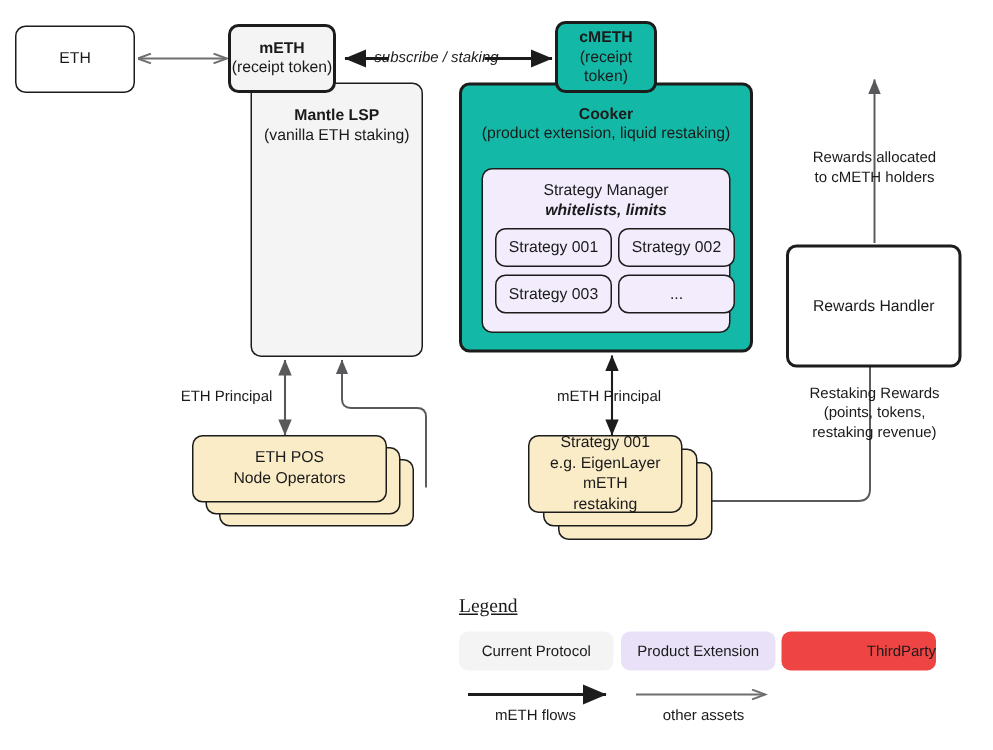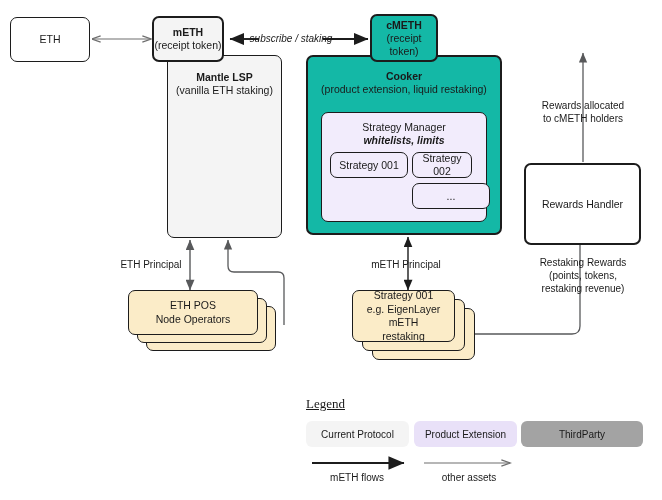--- a/index.html
+++ b/index.html
@@ -111,22 +111,25 @@
   </div>
 
   <div class="box lav-lite" style="left:321px;top:112px;width:166px;height:110px;justify-content:flex-start;padding-top:8px;">
     <div class="t1">Strategy Manager</div>
     <div class="t2 italic bold">whitelists, limits</div>
   </div>
 
   <div class="box lav-lite" style="left:330px;top:152px;width:78px;height:26px;border-width:1.4px;">
     <div class="t1">Strategy 001</div>
   </div>
-  <div class="box lav-lite" style="left:412px;top:152px;width:60px;height:26px;border-width:1.4px;">
+  <div class="box lav-lite" style="left:412px;top:152px;width:78px;height:26px;border-width:1.4px;">
     <div class="t1">Strategy 002</div>
+  </div>
+  <div class="box lav-lite" style="left:330px;top:183px;width:78px;height:26px;border-width:1.4px;">
+    <div class="t1">Strategy 003</div>
   </div>
   <div class="box lav-lite" style="left:412px;top:183px;width:78px;height:26px;border-width:1.4px;">
     <div class="t1">...</div>
   </div>
 
   <div class="stackwrap" style="left:128px;top:290px;width:155px;height:70px;">
     <div class="card" style="left:18px;top:16px;width:130px;height:45px;"></div>
     <div class="card" style="left:9px;top:8px;width:130px;height:45px;"></div>
     <div class="card front" style="left:0px;top:0px;width:130px;height:45px;">
       <div>ETH POS</div>
@@ -173,21 +176,21 @@
   </div>
 
   <div class="lg-title" style="left:306px;top:396px;">Legend</div>
 
   <div class="lg-chip" style="left:306px;top:421px;width:103px;height:26px;background:#f4f4f4;">
     <span>Current Protocol</span>
   </div>
   <div class="lg-chip" style="left:414px;top:421px;width:103px;height:26px;background:#e9e1f8;">
     <span>Product Extension</span>
   </div>
-  <div class="lg-chip" style="left:521px;top:421px;width:122px;height:26px;background:#a3a3a3;">
+  <div class="lg-chip" style="left:521px;top:421px;width:103px;height:26px;background:#ef4444;justify-content:flex-end;">
     <span>ThirdParty</span>
   </div>
 
   <div class="lg-cap" style="left:307px;top:472px;width:100px;">
     <span>mETH flows</span>
   </div>
   <div class="lg-cap" style="left:419px;top:472px;width:100px;">
     <span>other assets</span>
   </div>
 

